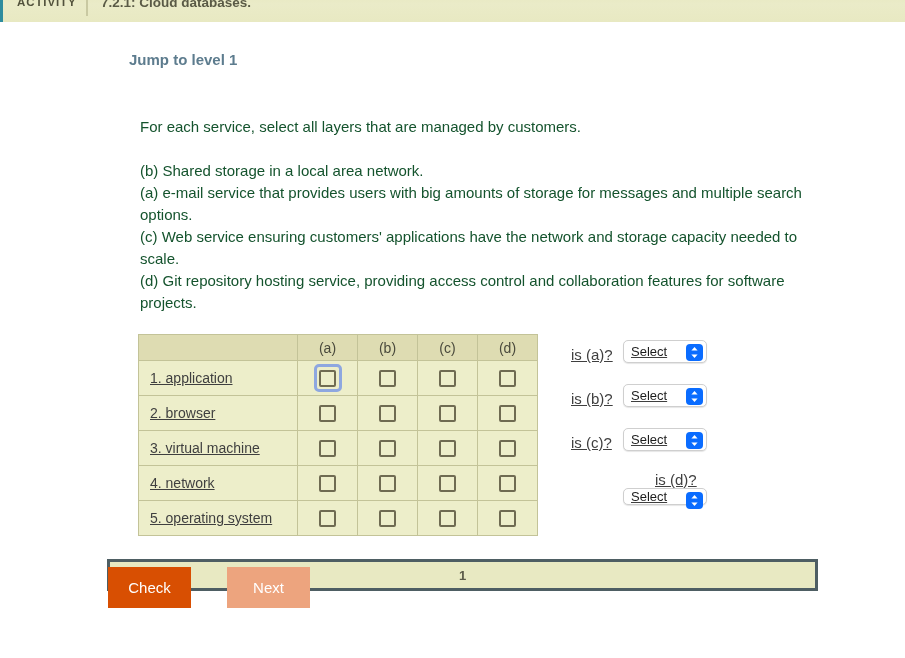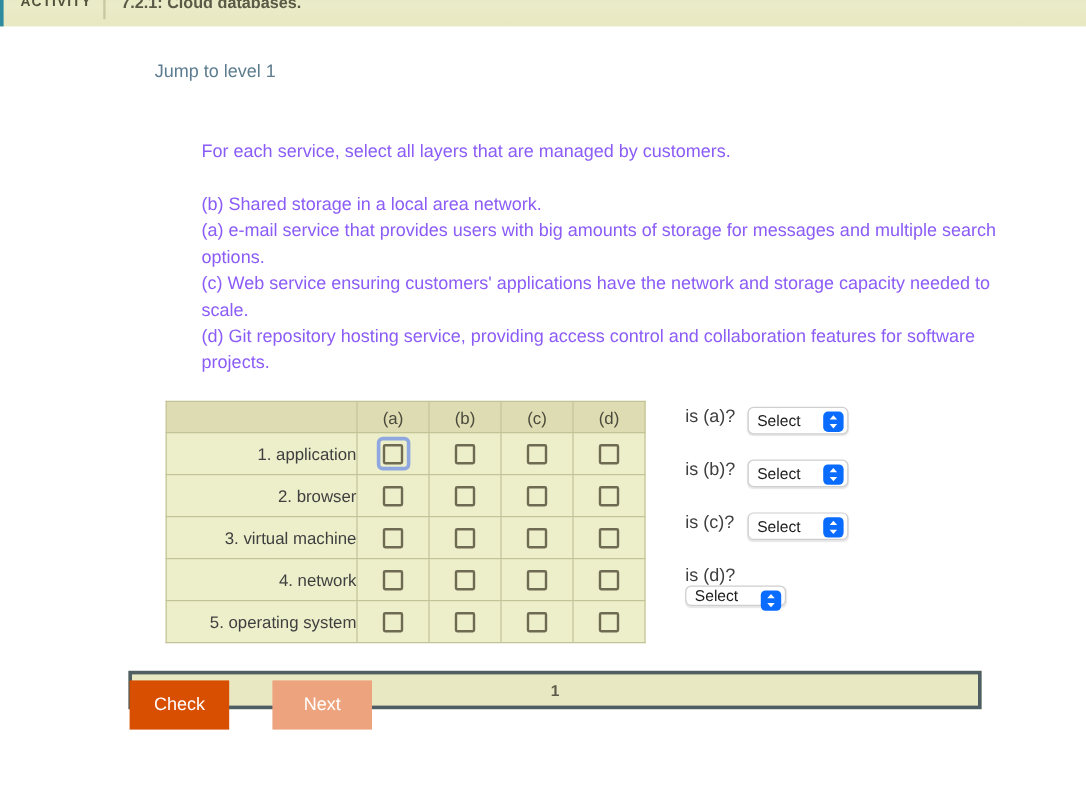--- a/index.html
+++ b/index.html
@@ -60,32 +60,32 @@
   }
 
   
   .jump-link {
     position: absolute;
     left: 129px;
     top: 51px;
     font-size: 15px;
     color: #5d7c8e;
     cursor: pointer;
+    font-weight: bold;
   }
 
   
   .question-block {
     position: absolute;
     left: 140px;
     top: 116px;
     width: 690px;
     font-size: 15px;
     line-height: 22px;
-    color: #8b5cf6;
-    margin-left: 28px;
+    color: #14532d;
   }
   .q-prompt { margin: 0 0 22px 0; }
   .q-item { margin: 0; }
 
   
   .matrix {
     position: absolute;
     left: 138px;
     top: 334px;
     border-collapse: collapse;
@@ -102,22 +102,23 @@
   .matrix thead th {
     background: #dedcb2;
     height: 25px;
     color: #4a4a3c;
   }
   .matrix thead th.corner { width: 158px; }
   .matrix thead th.colhead { width: 59px; text-align: center; font-size: 14px; }
   .matrix tbody td.rowlabel {
     height: 34px;
     padding-left: 11px;
-    text-align: right;
+    text-align: left;
     white-space: nowrap;
+    text-decoration: underline;
   }
   .matrix tbody td.cellbox {
     text-align: center;
     vertical-align: middle;
   }
 
   .cbwrap {
     display: inline-flex;
     align-items: center;
     justify-content: center;
@@ -143,23 +144,24 @@
   .svc-panel {
     position: absolute;
     left: 571px;
     top: 339px;
     font-size: 15px;
     color: #3f3f3f;
   }
   .svc-heading { margin-bottom: 21px; }
   .svc-row {
     display: flex;
-    align-items: flex-start;
+    align-items: flex-end;
     height: 24px;
     margin-bottom: 20px;
+    text-decoration: underline;
   }
   .svc-row:last-child { margin-bottom: 0; flex-direction: column; }
   .svc-label {
     width: 52px;
     flex: none;
     font-size: 15px;
   }
   .mac-select {
     position: relative;
     width: 84px;

